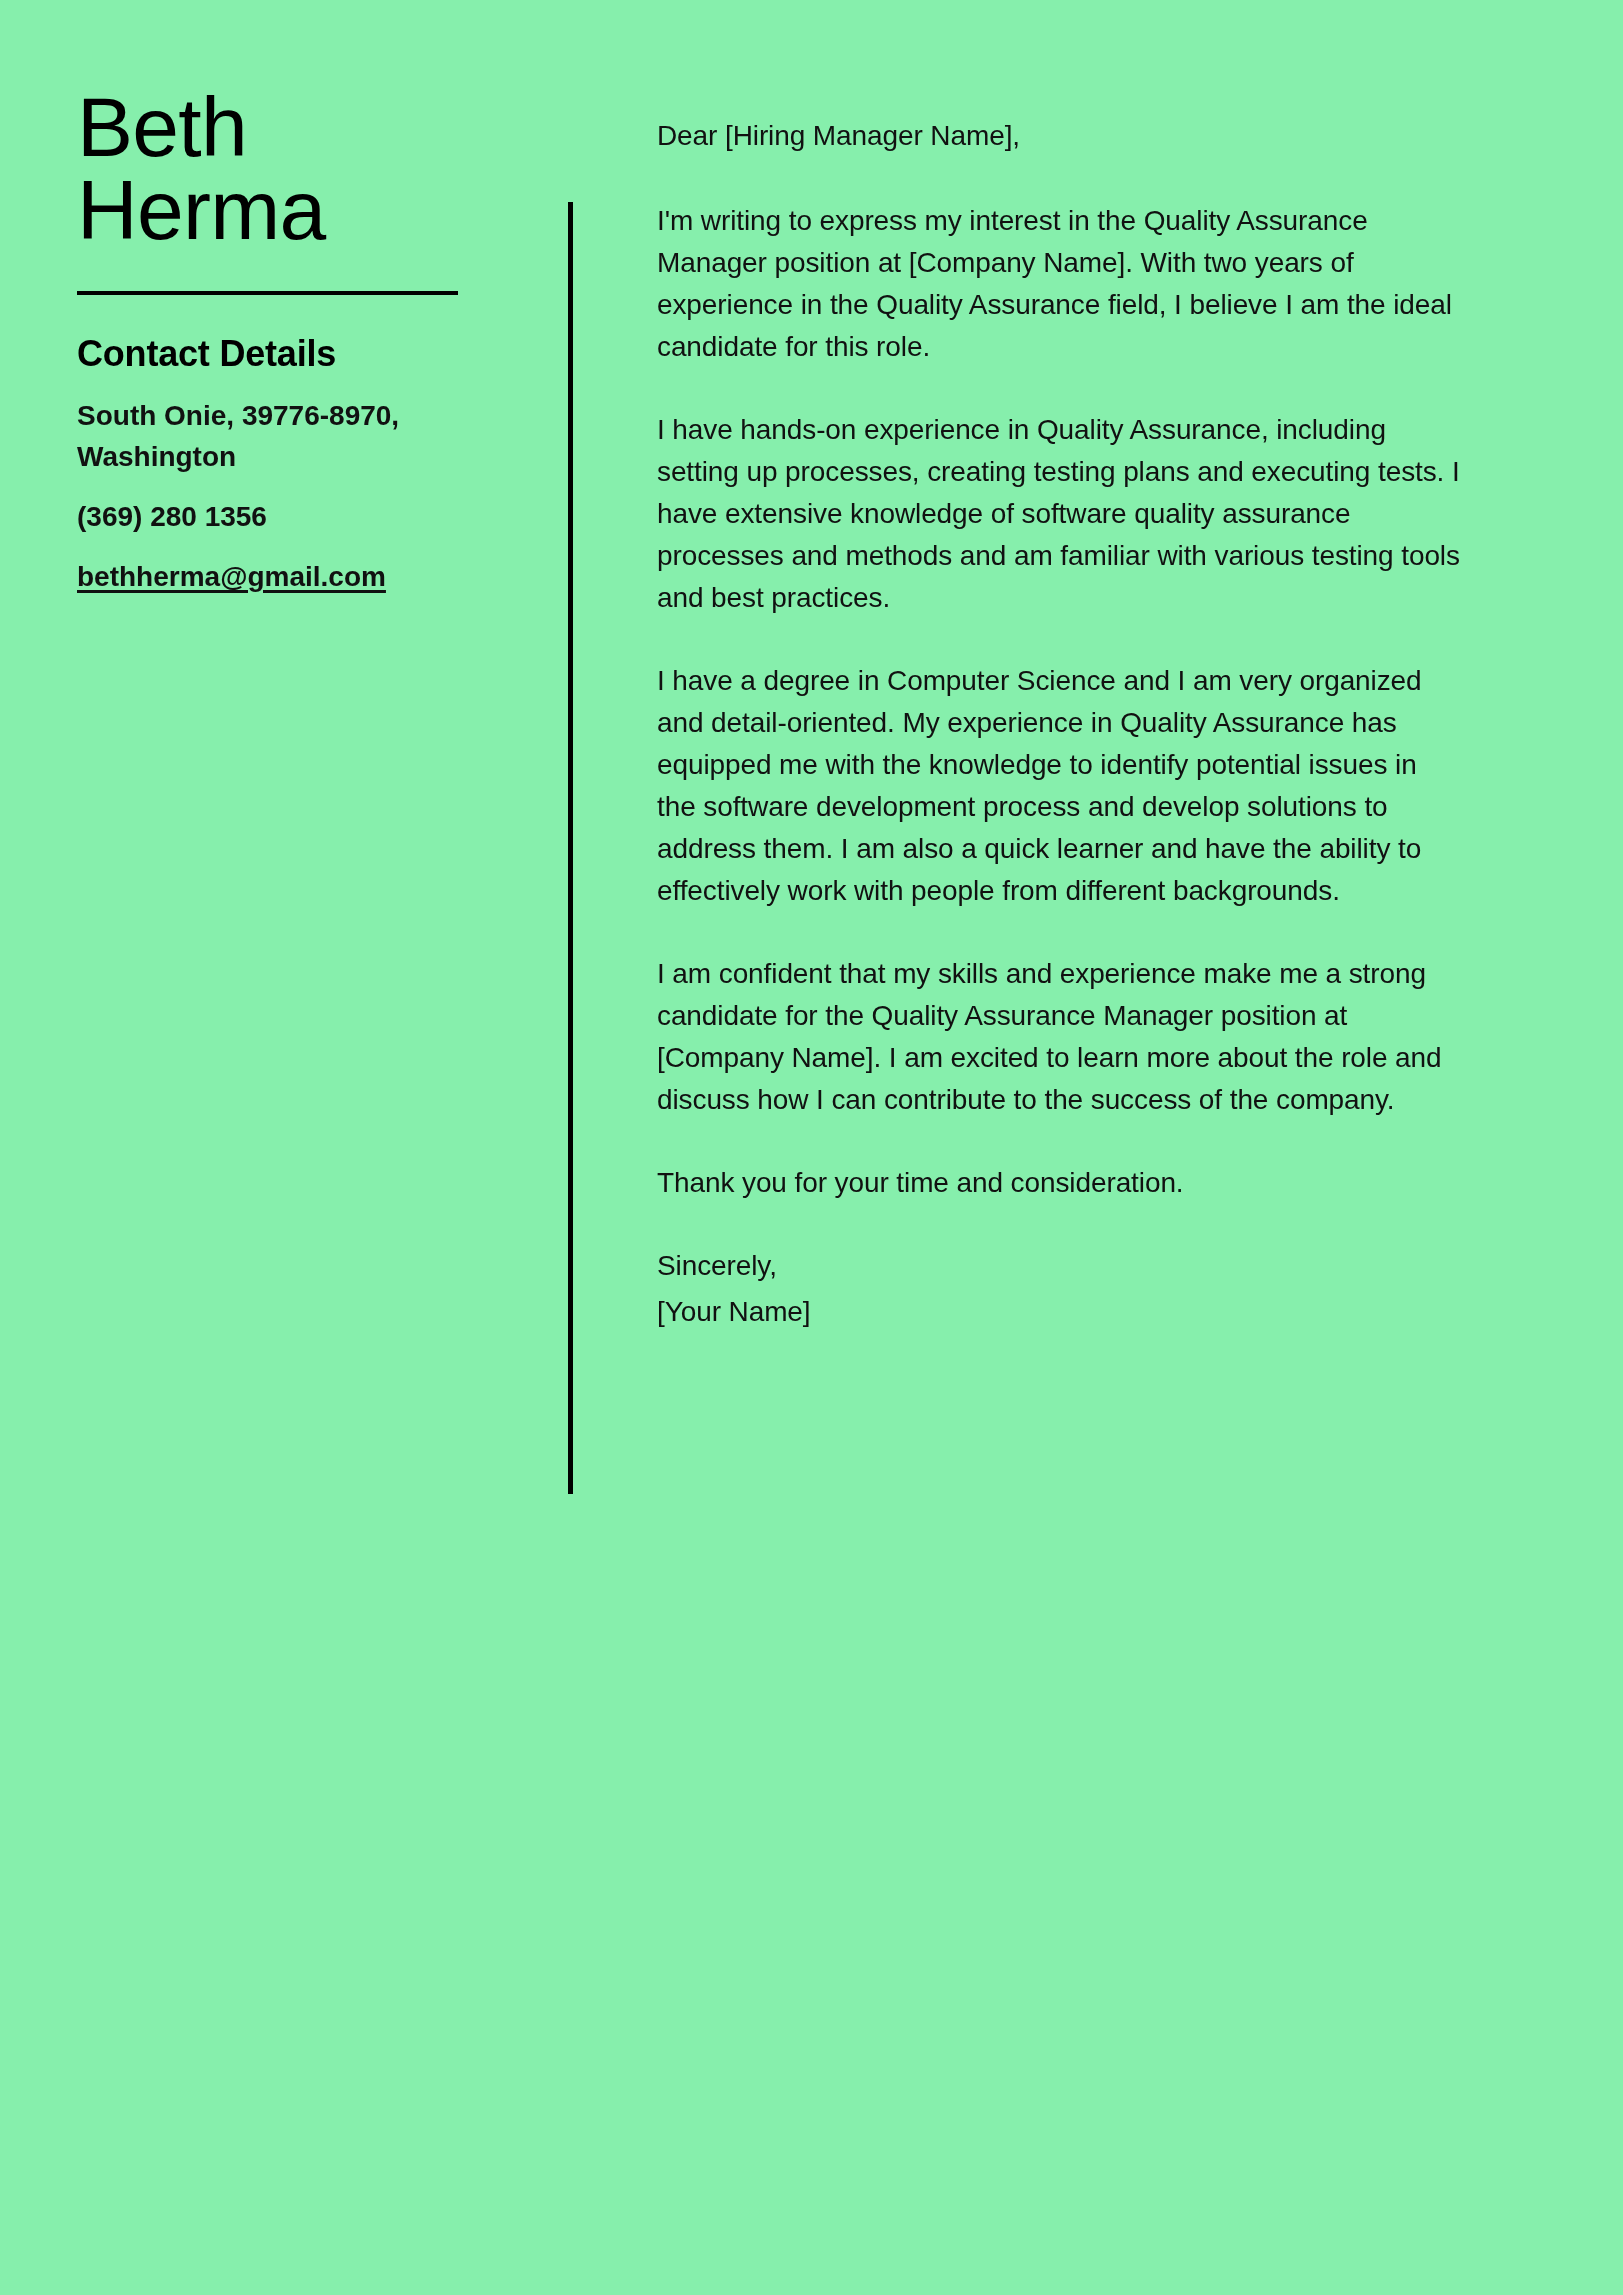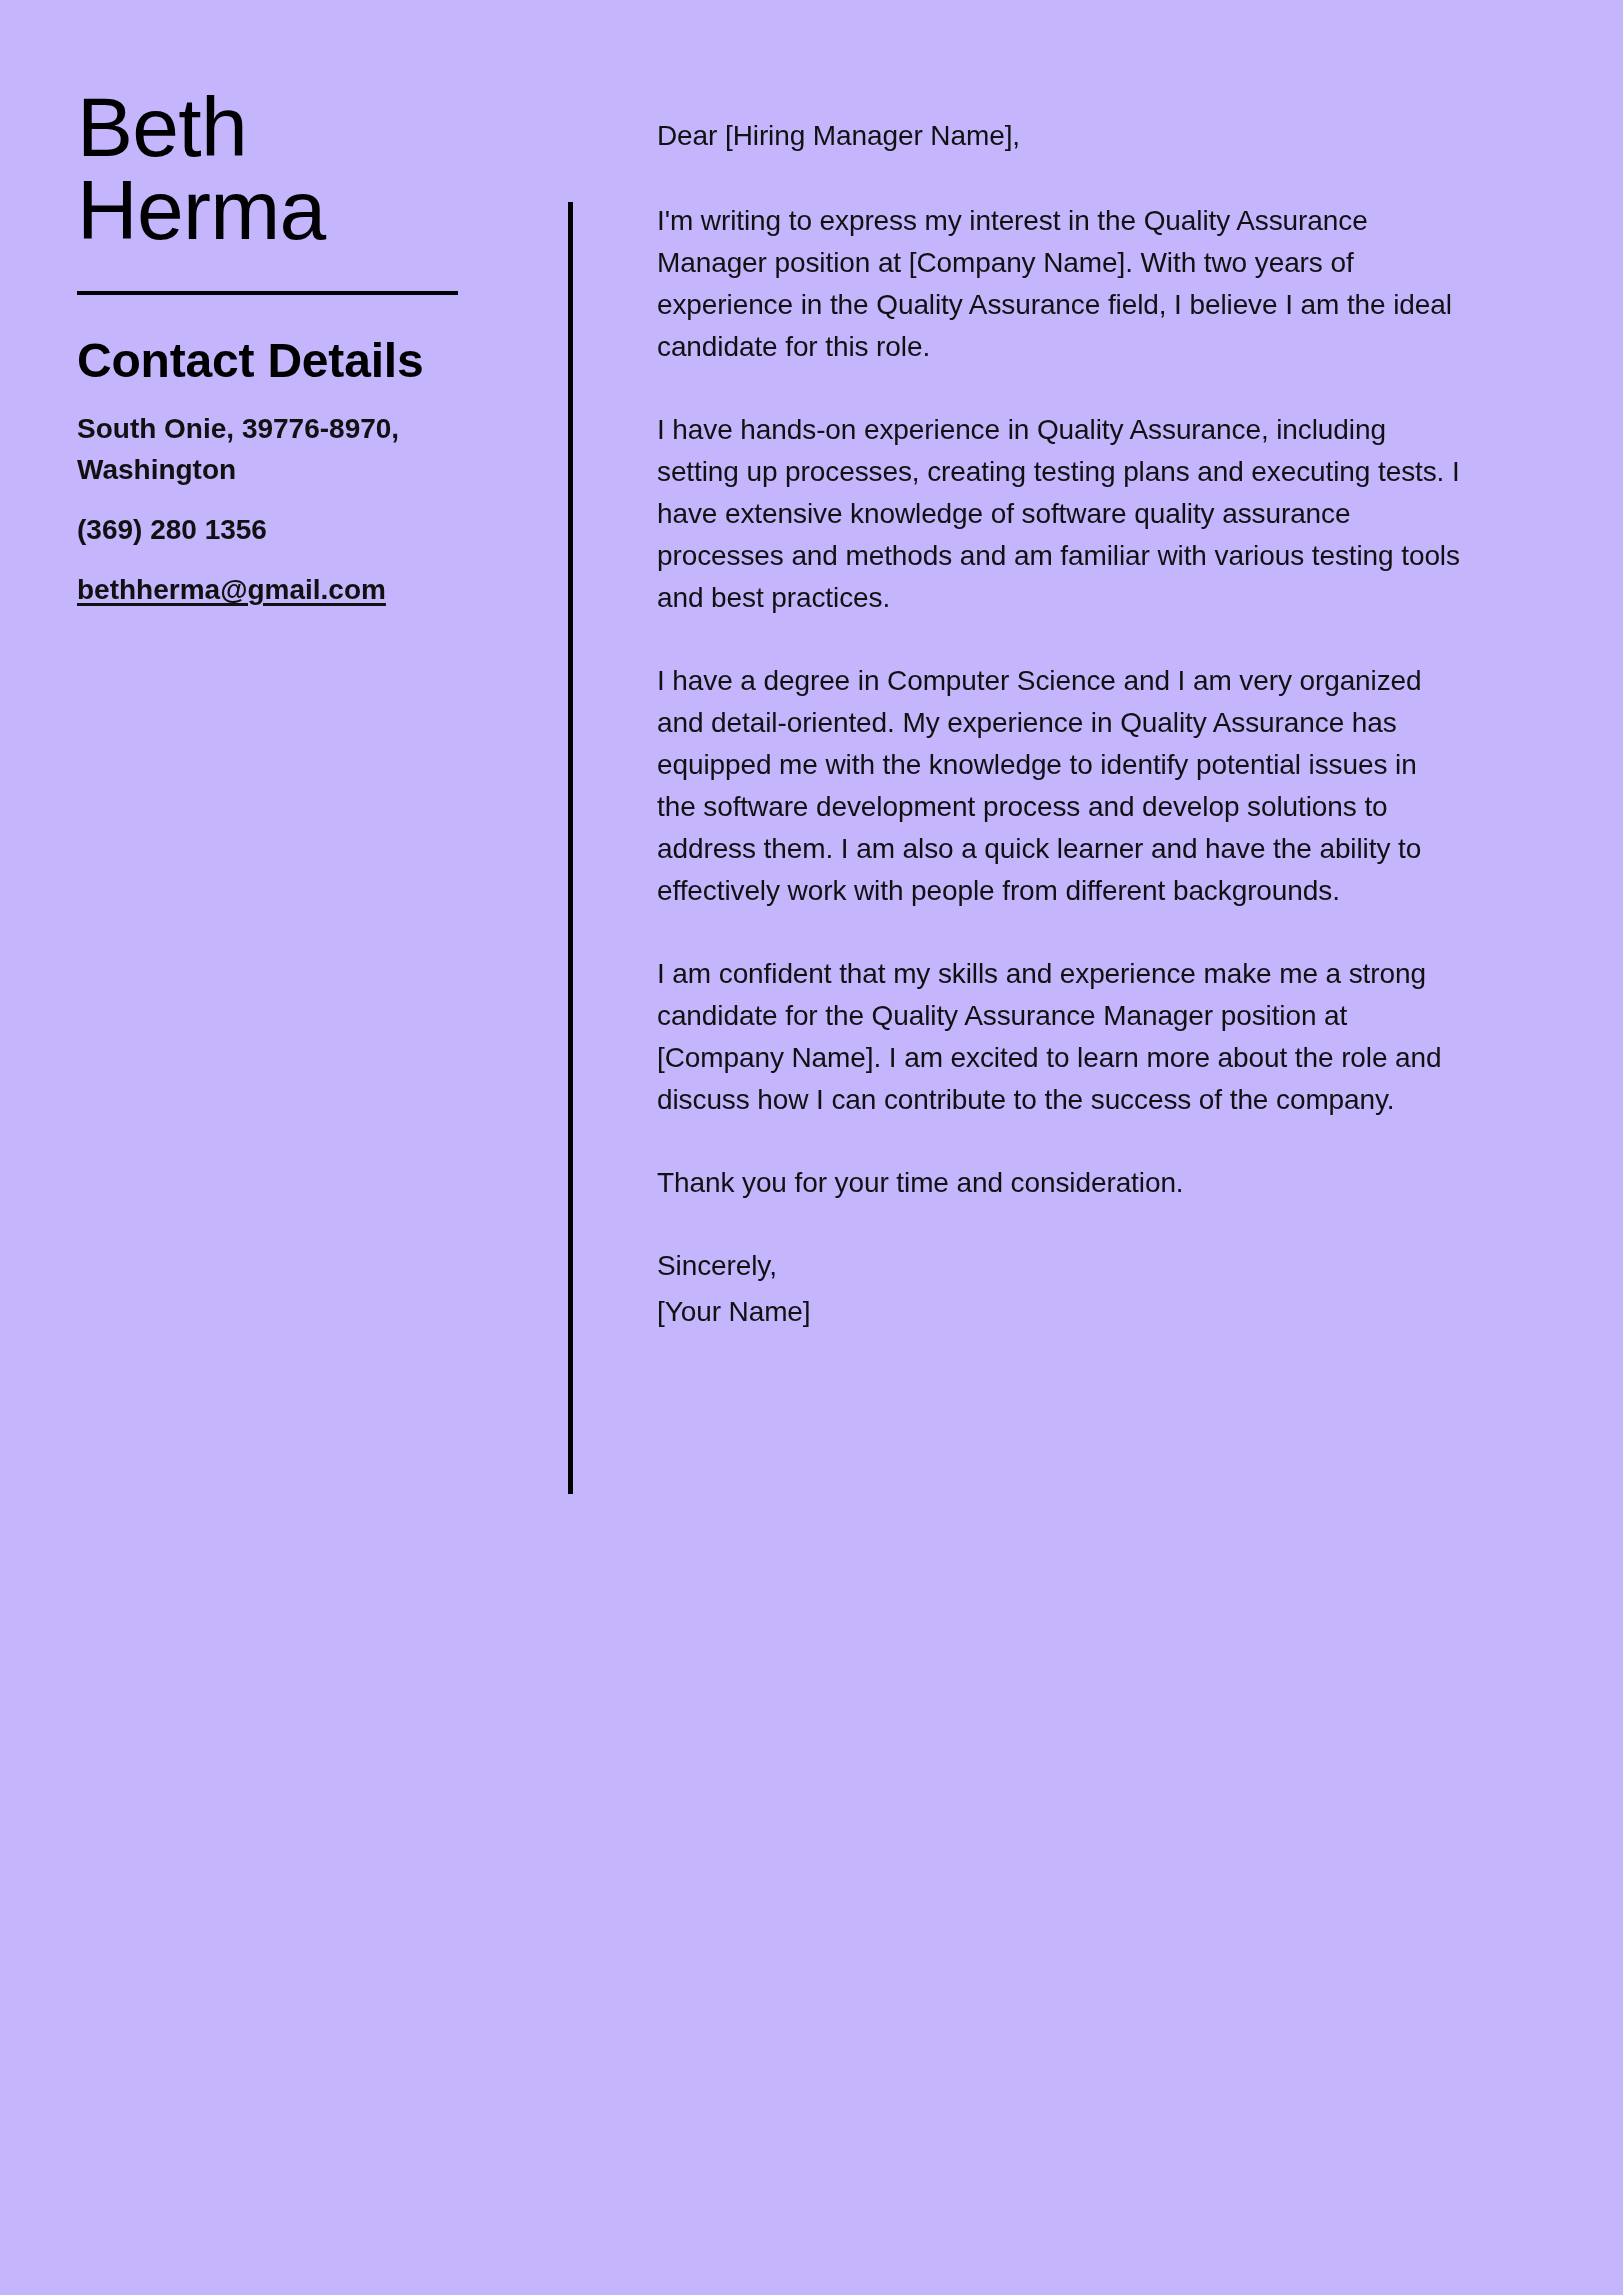--- a/index.html
+++ b/index.html
@@ -9,21 +9,21 @@
   }
   body {
     font-family: "Liberation Sans", "DejaVu Sans", sans-serif;
     color: #0a0a0a;
   }
 
   .page {
     position: relative;
     width: 1623px;
     height: 2295px;
-    background: #c4b5fd;
+    background: #86efac;
     overflow: hidden;
   }
 
   
   .sidebar {
     position: absolute;
     left: 77px;
     top: 85px;
     width: 393px;
   }
@@ -59,21 +59,21 @@
 
   .sidebar-rule {
     margin-top: 37px;
     width: 381px;
     height: 4.6px;
     background: #000000;
   }
 
   .contact-heading {
     margin-top: 38px;
-    font-size: 48px;
+    font-size: 36px;
     font-weight: 700;
     letter-spacing: -0.2px;
     color: #000000;
   }
 
   .contact-list {
     margin-top: 21px;
   }
   .contact-item {
     font-size: 28px;

